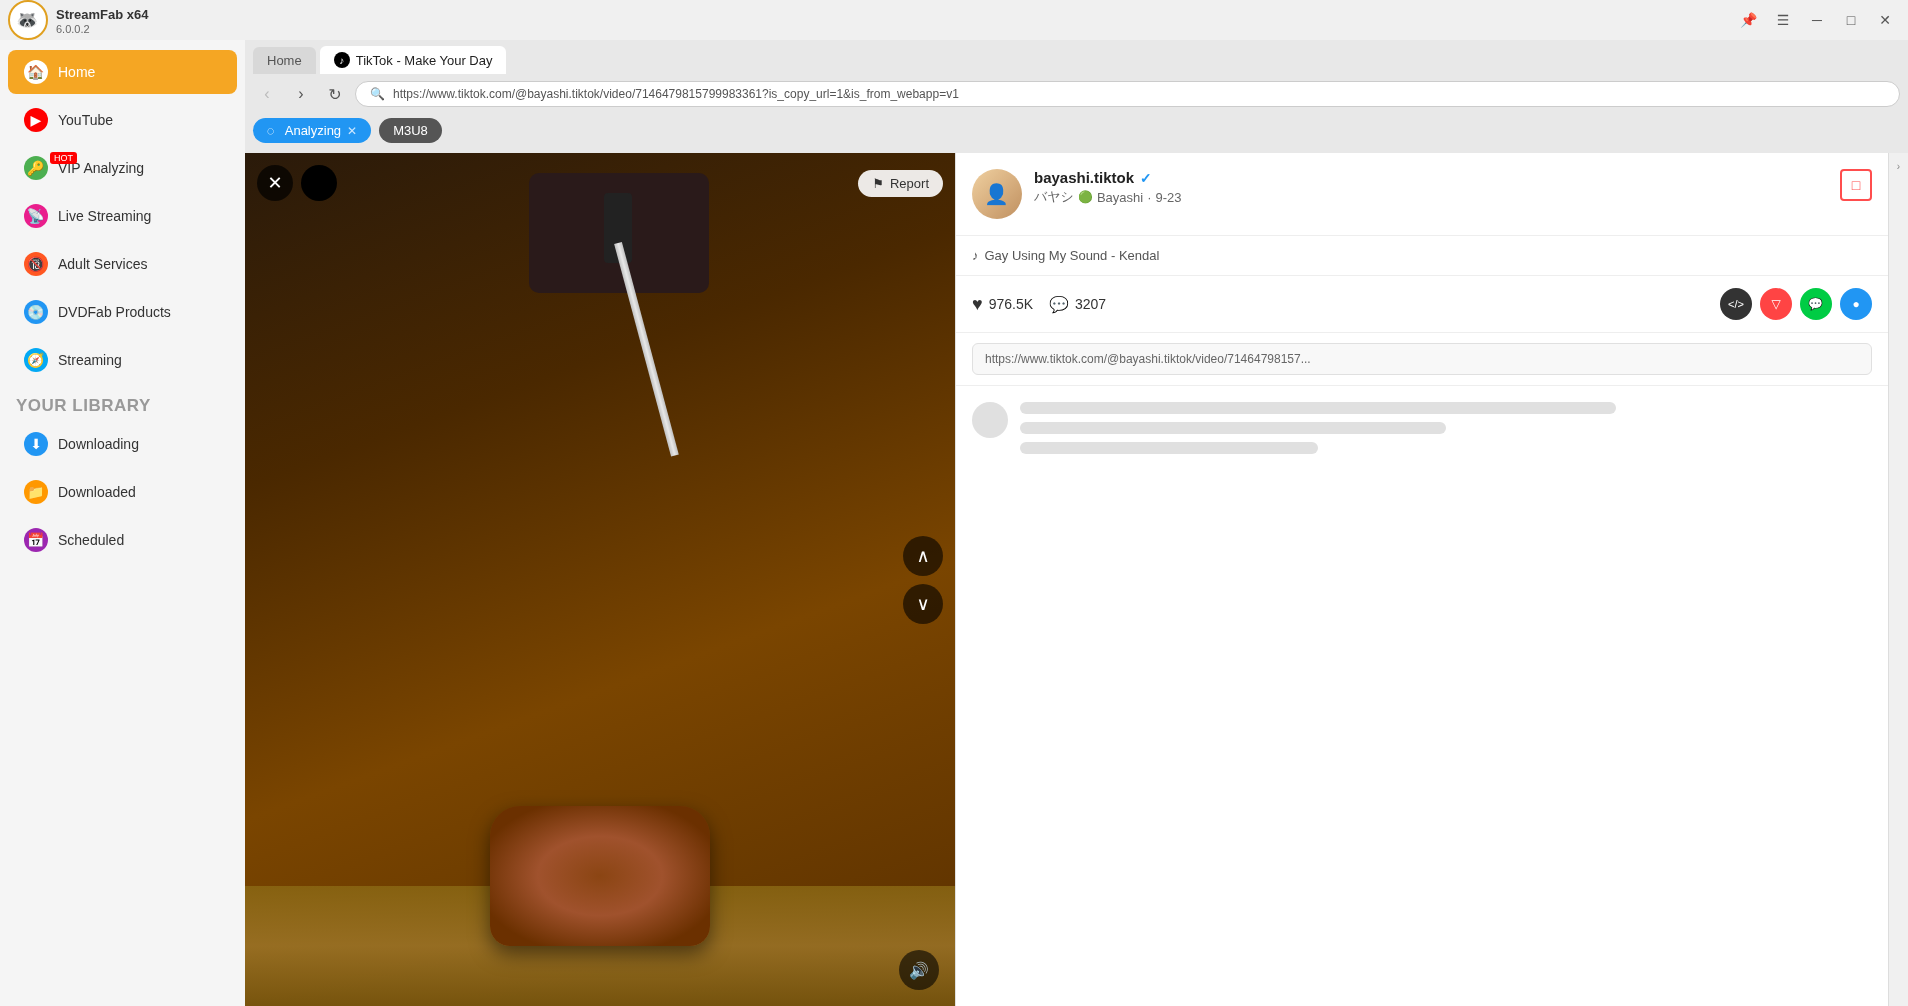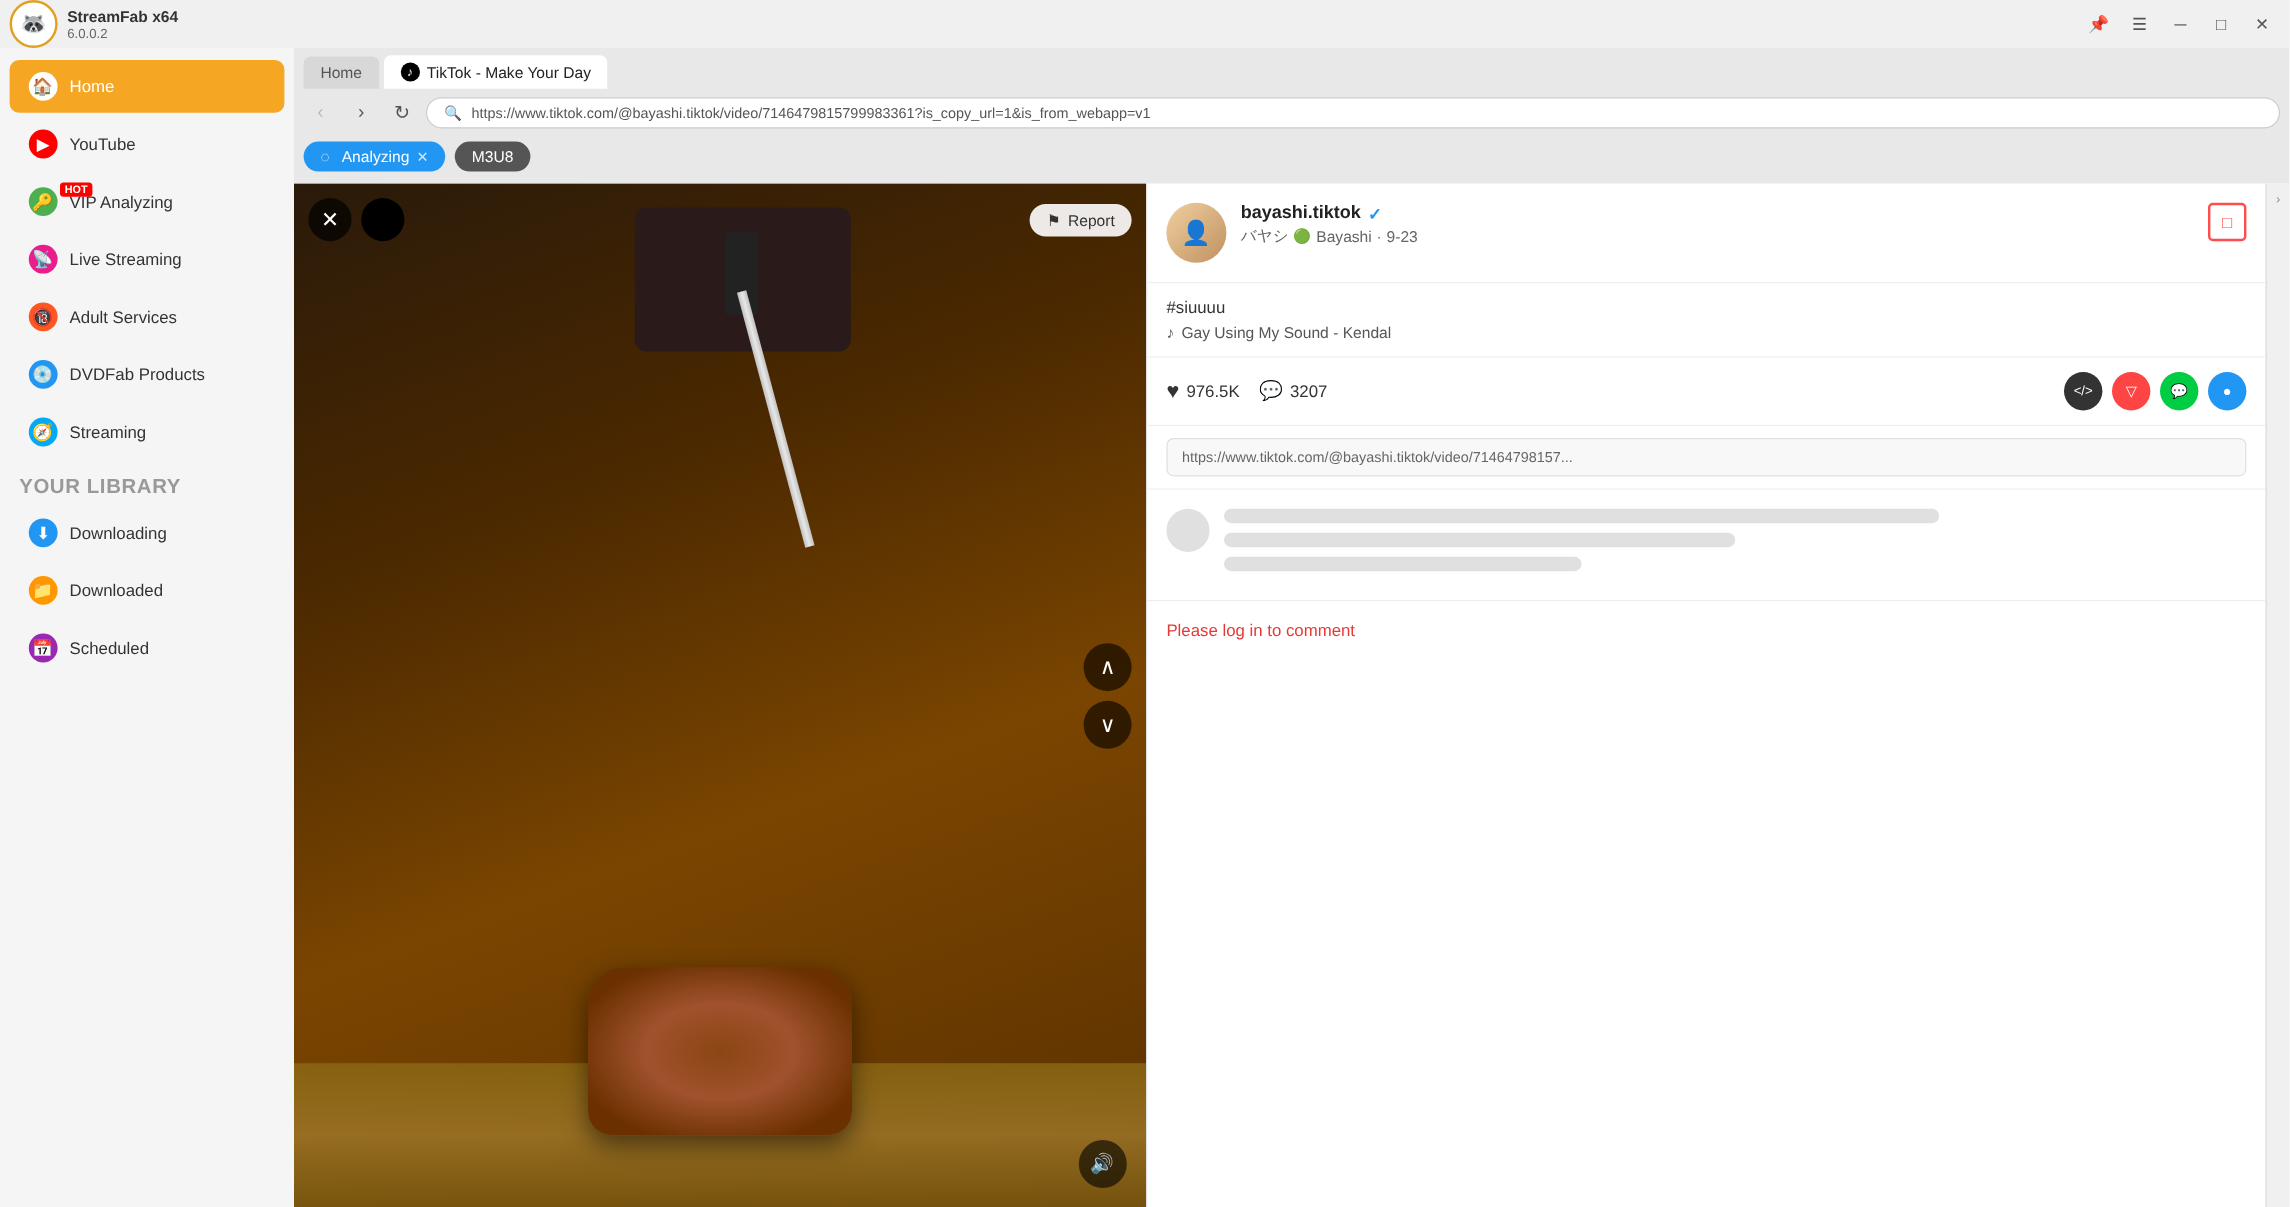--- a/index.html
+++ b/index.html
@@ -107,21 +107,21 @@
     .icon-adult { background: #ff5722; color: #fff; }
     .icon-dvd { background: #2196F3; color: #fff; }
     .icon-discover { background: #03a9f4; color: #fff; }
     .icon-downloading { background: #2196F3; color: #fff; }
     .icon-downloaded { background: #ff9800; color: #fff; }
     .icon-scheduled { background: #9c27b0; color: #fff; }
     .hot-badge {
       background: #ff0000;
       color: #fff;
       font-size: 9px;
-      font-weight: bold;
+      font-weight: normal;
       padding: 1px 4px;
       border-radius: 3px;
       position: absolute;
       top: 6px;
       left: 42px;
     }
     .library-header {
       font-size: 17px;
       color: #999;
       padding: 12px 16px 4px;
@@ -731,21 +731,20 @@
               <span>·</span>
               <span>9-23</span>
             </div>
           </div>
           <div class="save-btn">
             <span style="color:#ff4d4d; font-size:14px;">□</span>
           </div>
         </div>
 
         <div class="video-meta">
-          <div class="hashtag">#siuuuu</div>
           <div class="sound-info">
             <span class="music-note">♪</span>
             <span>Gay Using My Sound - Kendal</span>
           </div>
         </div>
 
         <div class="engagement">
           <div class="engage-item">
             <span class="heart-icon">♥</span>
             <span>976.5K</span>
@@ -768,23 +767,20 @@
 
         <div class="loading-comments">
           <div class="comment-avatar-placeholder"></div>
           <div class="comment-lines">
             <div class="comment-line long"></div>
             <div class="comment-line medium"></div>
             <div class="comment-line short"></div>
           </div>
         </div>
 
-        <div class="login-prompt">
-          <span class="login-text">Please log in to comment</span>
-        </div>
 
       </div>
 
       <div class="right-edge">
         <span class="edge-arrow">›</span>
       </div>
 
     </div>
   </div>
 </div>

